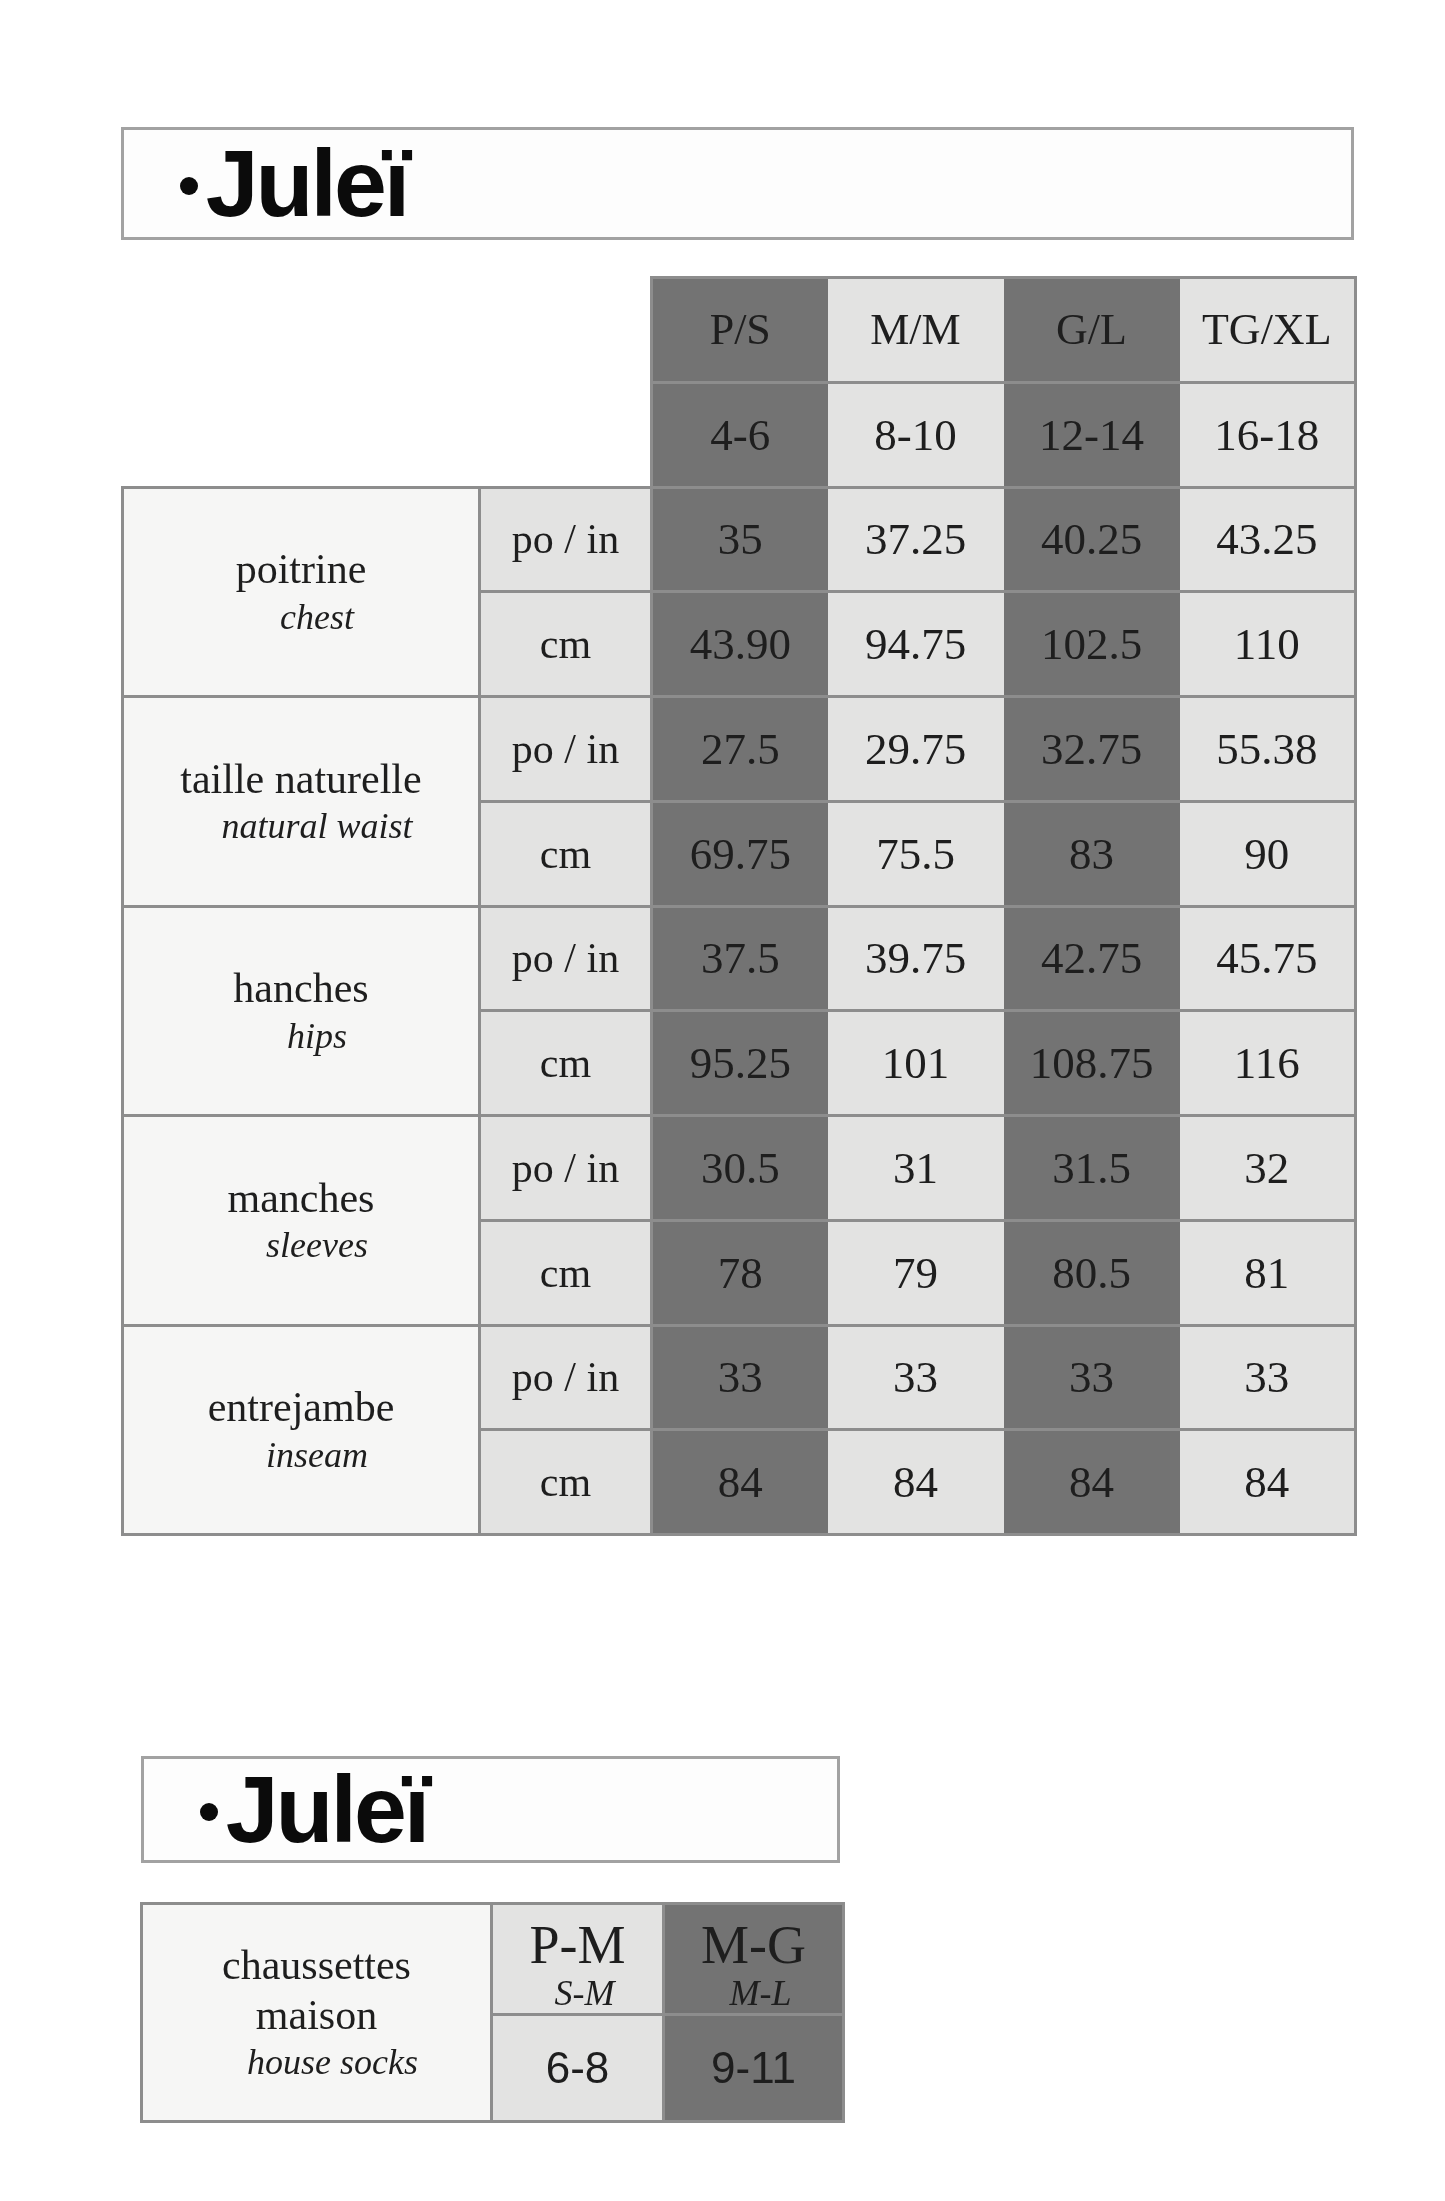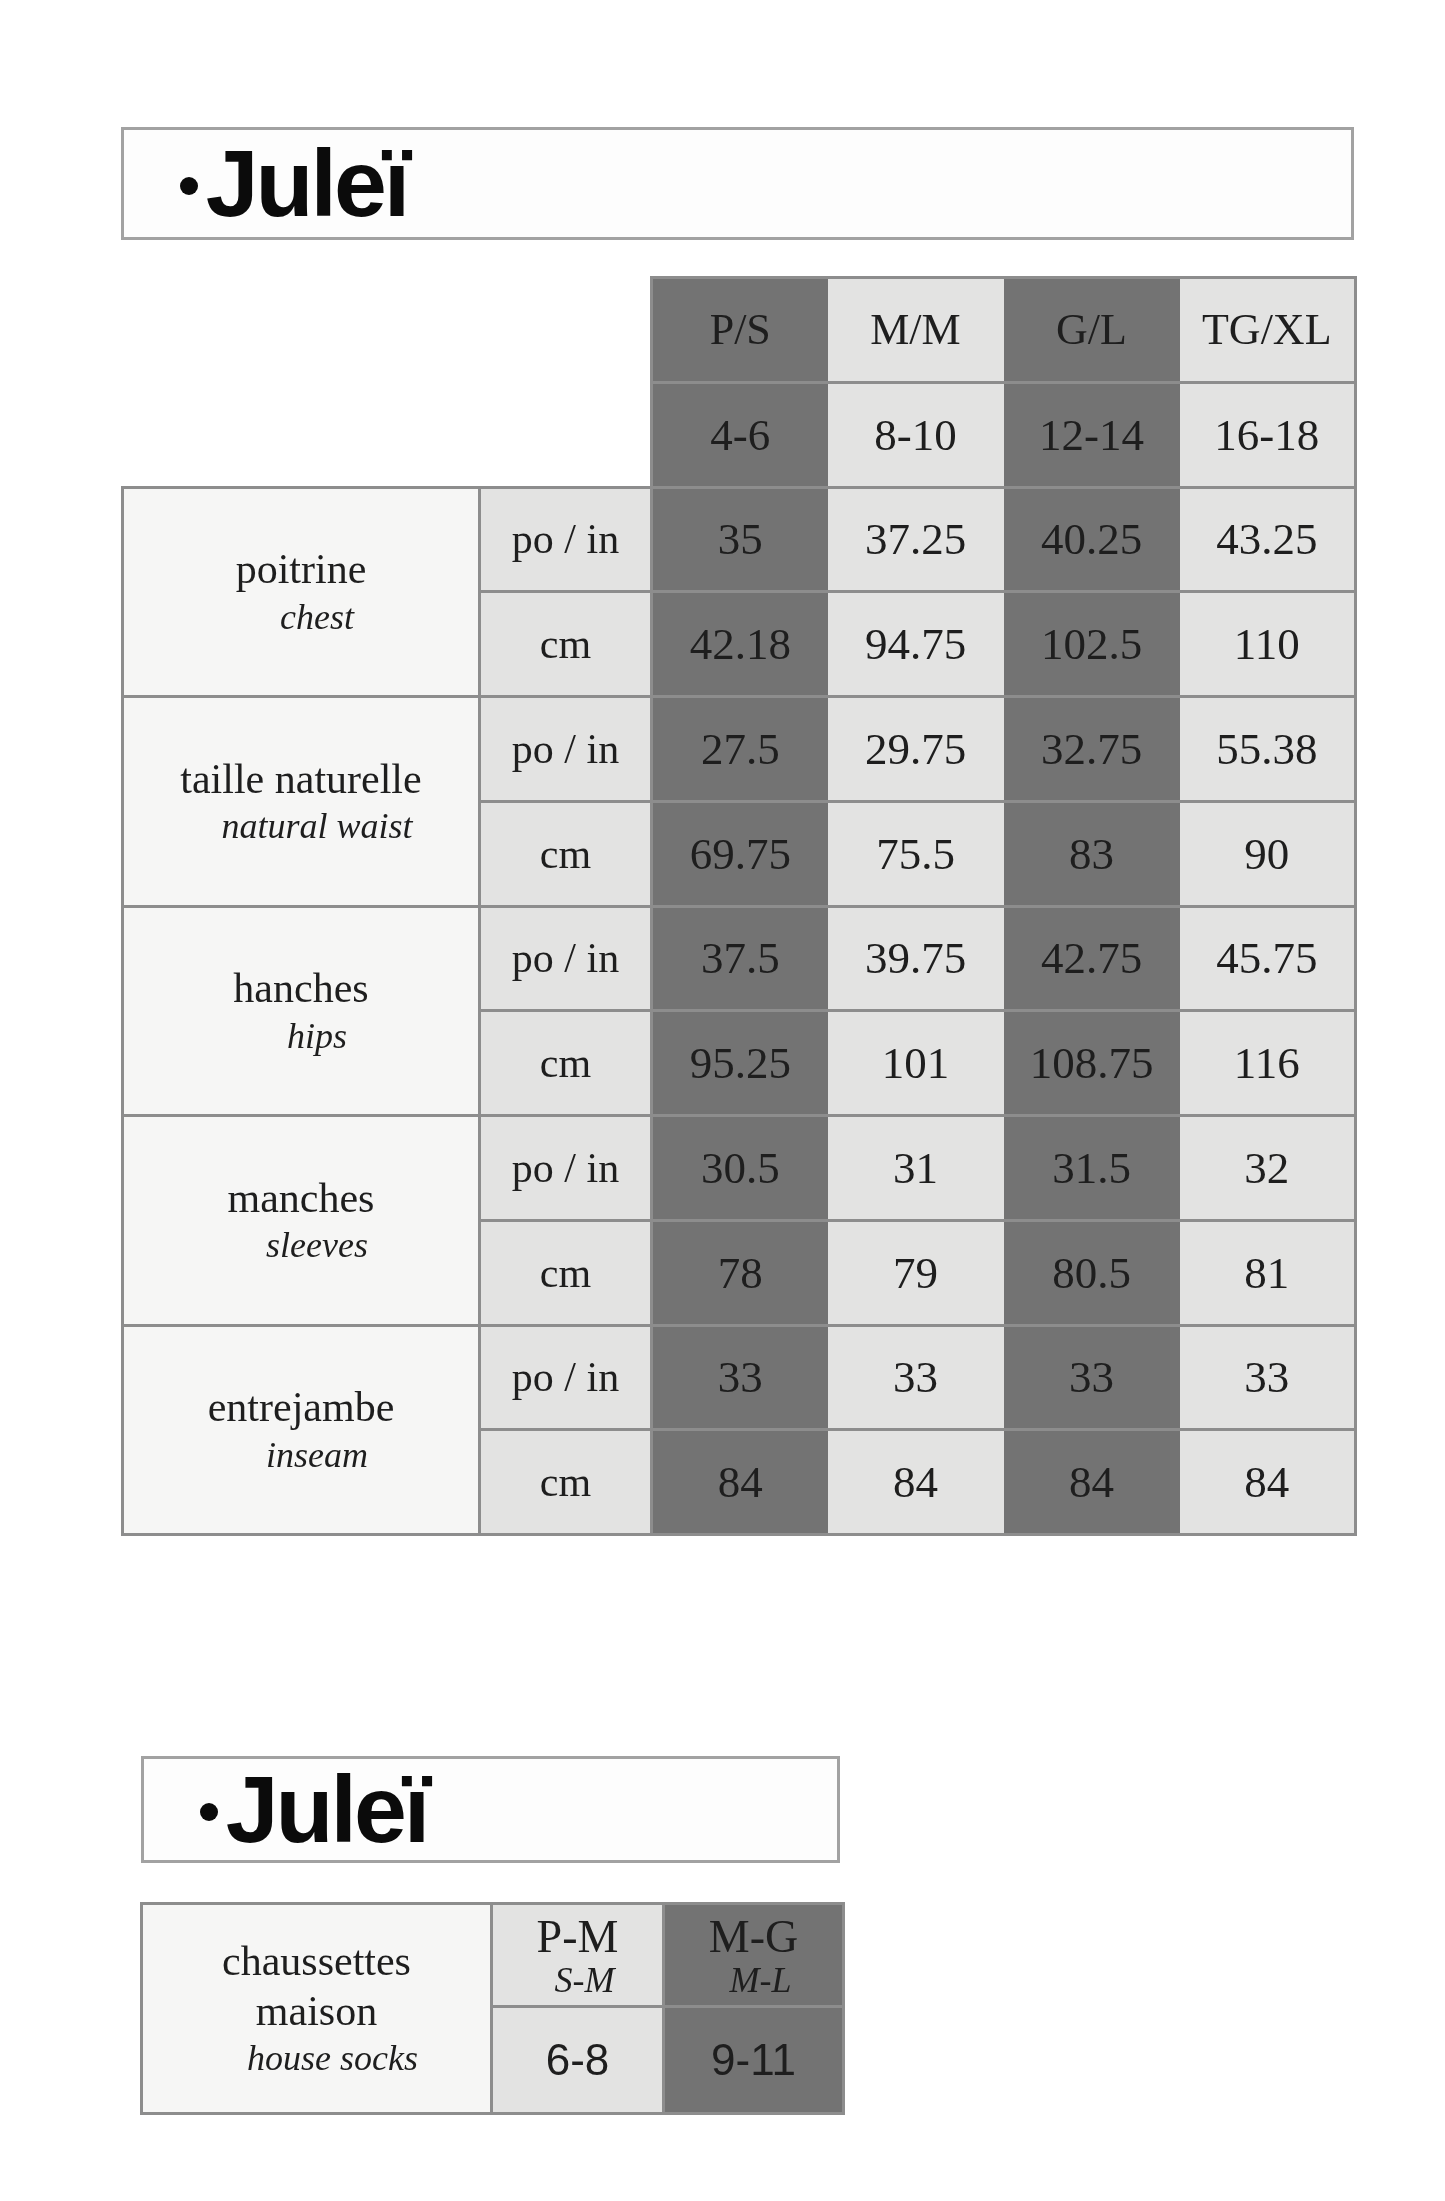--- a/index.html
+++ b/index.html
@@ -86,21 +86,21 @@
     padding-right:22px;
   }
   .fr{font-size:42px;line-height:1.18;}
   .en{font-size:36px;font-style:italic;line-height:1.15;margin-top:2px;padding-left:32px;}
 
   
   table.socks{left:140px;top:1902px;width:702px;}
   table.socks td{border:3px solid #8d8d8d;}
   table.socks tr.r1{height:103px;}
   table.socks tr.r2{height:107px;}
-  .shf{font-size:46px;line-height:1.05;margin-top:4px;}
+  .shf{font-size:54px;line-height:1.05;margin-top:12px;}
   .she{font-size:36px;font-style:italic;line-height:1.1;padding-left:14px;}
   td.srange{
     font-family:"Liberation Sans","DejaVu Sans",sans-serif;
     font-size:44px;
     margin-top:28px;
   }
 </style>
 </head>
 <body>
 
@@ -141,21 +141,21 @@
           <div class="en">chest</div>
         </td>
         <td class="shade unit br">po / in</td>
         <td class="light num">35</td>
         <td class="shade num">37.25</td>
         <td class="light num">40.25</td>
         <td class="shade num br">43.25</td>
       </tr>
       <tr>
         <td class="shade unit br">cm</td>
-        <td class="light num">42.18</td>
+        <td class="light num">43.90</td>
         <td class="shade num">94.75</td>
         <td class="light num">102.5</td>
         <td class="shade num br">110</td>
       </tr>
 
       <tr>
         <td class="label-cell labelbg bl br" rowspan="2">
           <div class="fr">taille naturelle</div>
           <div class="en">natural waist</div>
         </td>

